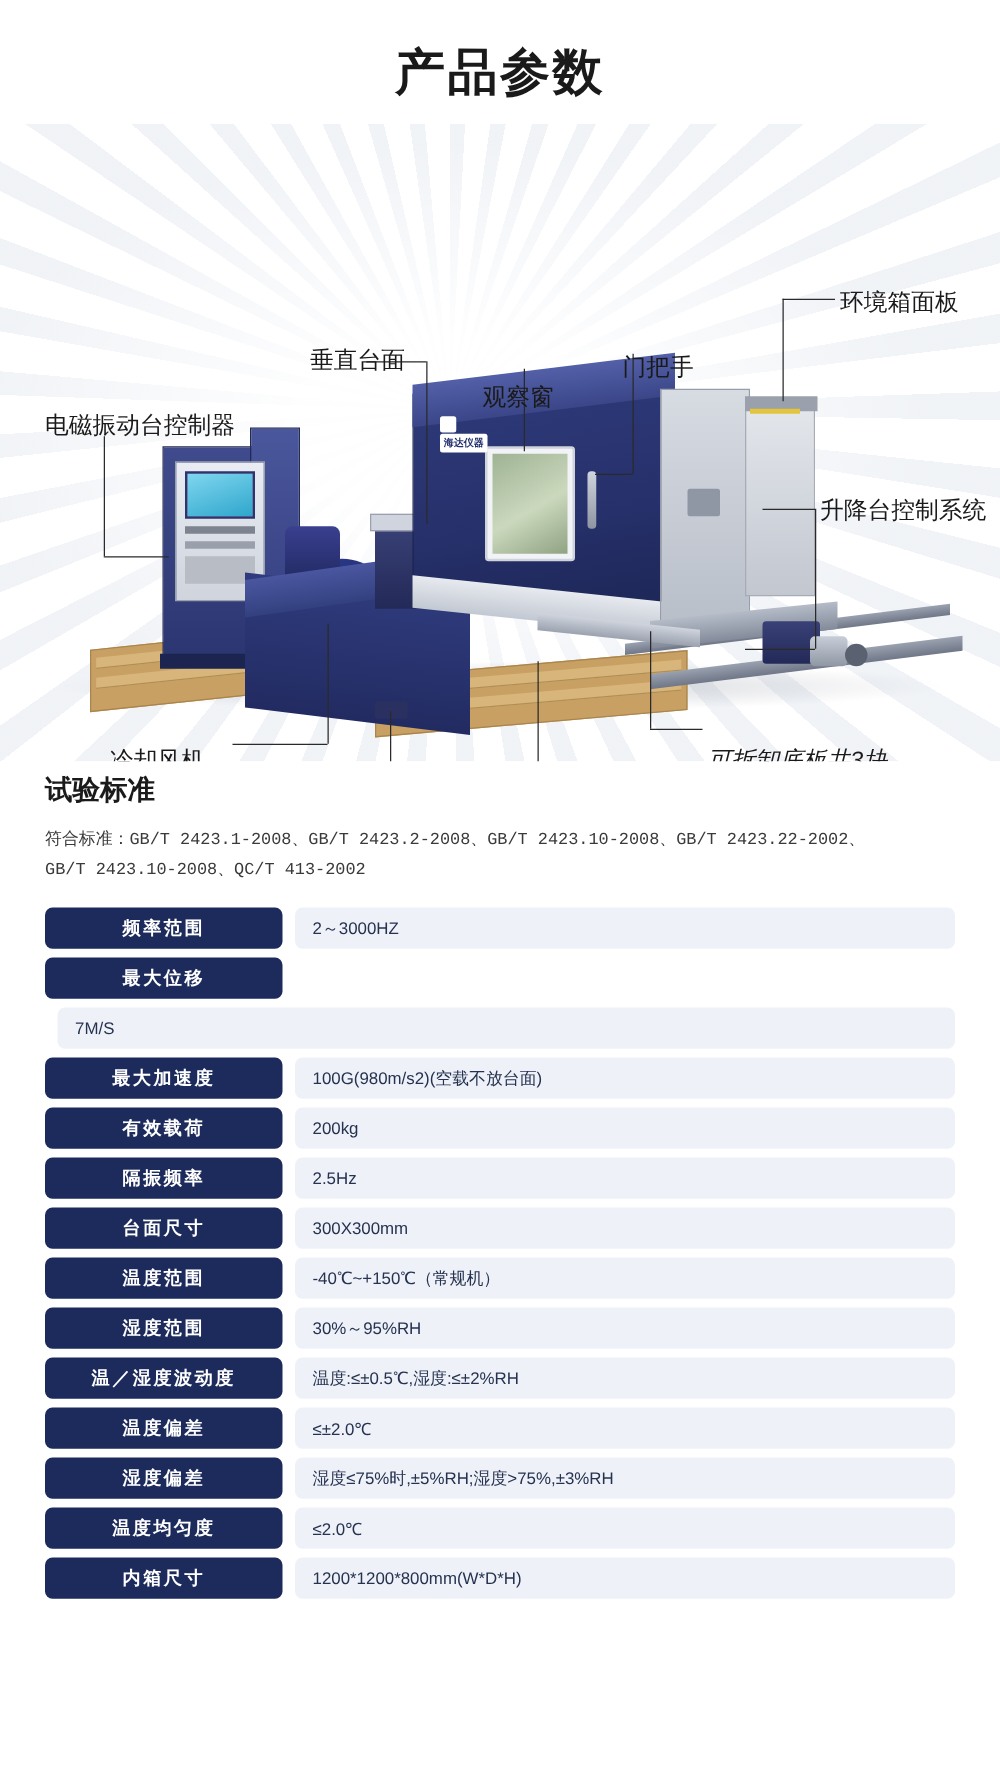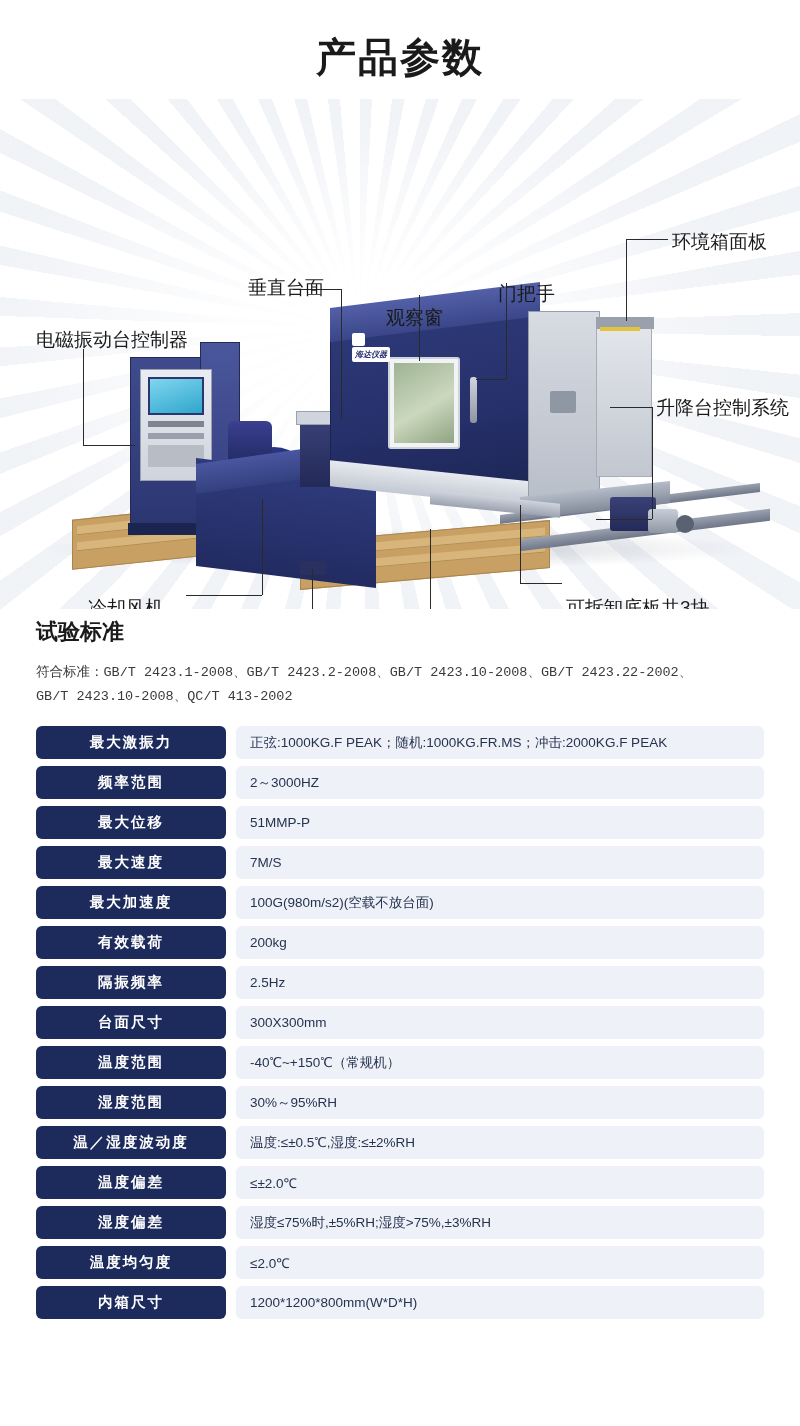--- a/index.html
+++ b/index.html
@@ -77,21 +77,21 @@
   .chamber-side { background: linear-gradient(180deg,#d7dbe2,#b9bfc9); border:1px solid #979daa; }
   .window-frame { background: #f1f3f6; border:2px solid #cfd3da; }
   .window-glass { background: linear-gradient(150deg,#9fb394,#cbd8bd 55%,#8fa382); }
   .base-blue { background: linear-gradient(180deg,#2f3b7d,#222b61); }
   .rail { background: linear-gradient(180deg,#9aa2b0,#6f7788); }
   .fan-housing { background: linear-gradient(150deg,#2b3a8c,#1d2760); border-radius: 50%; }
   .fan-inner { background: radial-gradient(circle at 40% 35%, #4b5aa8, #141c44); border-radius:50%; }
   .motor { background: linear-gradient(180deg,#3a3f8f,#222a63); }
   .silver-box { background: linear-gradient(180deg,#e3e6eb,#c2c7d0); border:1px solid #a7acb6; }
   .dark-box { background: linear-gradient(180deg,#3a4177,#232a58); }
-  .logo-badge { background:#ffffff; color:#24306e; font-size:8px; font-weight:bold; border-radius:2px; padding:2px 3px;font-style:italic; }
+  .logo-badge { background:#ffffff; color:#24306e; font-size:8px; font-weight:bold; border-radius:2px; padding:2px 3px; }
 
   
   .lead { position: absolute; background: #2a2a2a; }
   .lead.h { height: 1px; }
   .lead.v { width: 1px; }
   .callout {
     position: absolute;
     font-size: 19px;
     color: #1a1a1a;
     white-space: nowrap;
@@ -237,45 +237,39 @@
       <div class="lead h" style="left:520px;top:484px;width:42px;"></div>
 
       <div class="callout" style="left:36px;top:228px;">电磁振动台控制器</div>
       <div class="callout" style="left:216px;top:176px;margin-left:32px;">垂直台面</div>
       <div class="callout" style="left:386px;top:166px;margin-top:40px;">观察窗</div>
       <div class="callout" style="left:498px;top:158px;margin-top:24px;">门把手</div>
       <div class="callout" style="left:672px;top:130px;">环境箱面板</div>
       <div class="callout" style="left:656px;top:296px;">升降台控制系统</div>
       <div class="callout" style="left:88px;top:496px;">冷却风机</div>
 
-      <div class="callout" style="left:566px;top:496px;">可拆卸底板共3块</div>
+      <div class="callout" style="left:566px;top:496px;font-style:italic;">可拆卸底板共3块</div>
     </div>
   </div>
 
   <div class="std-wrap">
     <div class="std-title">试验标准</div>
     <div class="std-text">符合标准：GB/T 2423.1-2008、GB/T 2423.2-2008、GB/T 2423.10-2008、GB/T 2423.22-2002、</div>
     <div class="std-text">GB/T 2423.10-2008、QC/T 413-2002</div>
   </div>
 
   <div class="specs" id="spec-table">
       <div class="spec-row">
-        <div class="spec-key">最大激振力</div>
-        <div class="spec-val">正弦:1000KG.F PEAK；随机:1000KG.FR.MS；冲击:2000KG.F PEAK</div>
-      </div>
-      <div class="spec-row">
         <div class="spec-key">频率范围</div>
         <div class="spec-val">2～3000HZ</div>
       </div>
       <div class="spec-row">
         <div class="spec-key">最大位移</div>
-        <div class="spec-val">51MMP-P</div>
-      </div>
-      <div class="spec-row">
-        <div class="spec-key">最大速度</div>
+      </div>
+      <div class="spec-row">
         <div class="spec-val">7M/S</div>
       </div>
       <div class="spec-row">
         <div class="spec-key">最大加速度</div>
         <div class="spec-val">100G(980m/s2)(空载不放台面)</div>
       </div>
       <div class="spec-row">
         <div class="spec-key">有效载荷</div>
         <div class="spec-val">200kg</div>
       </div>

